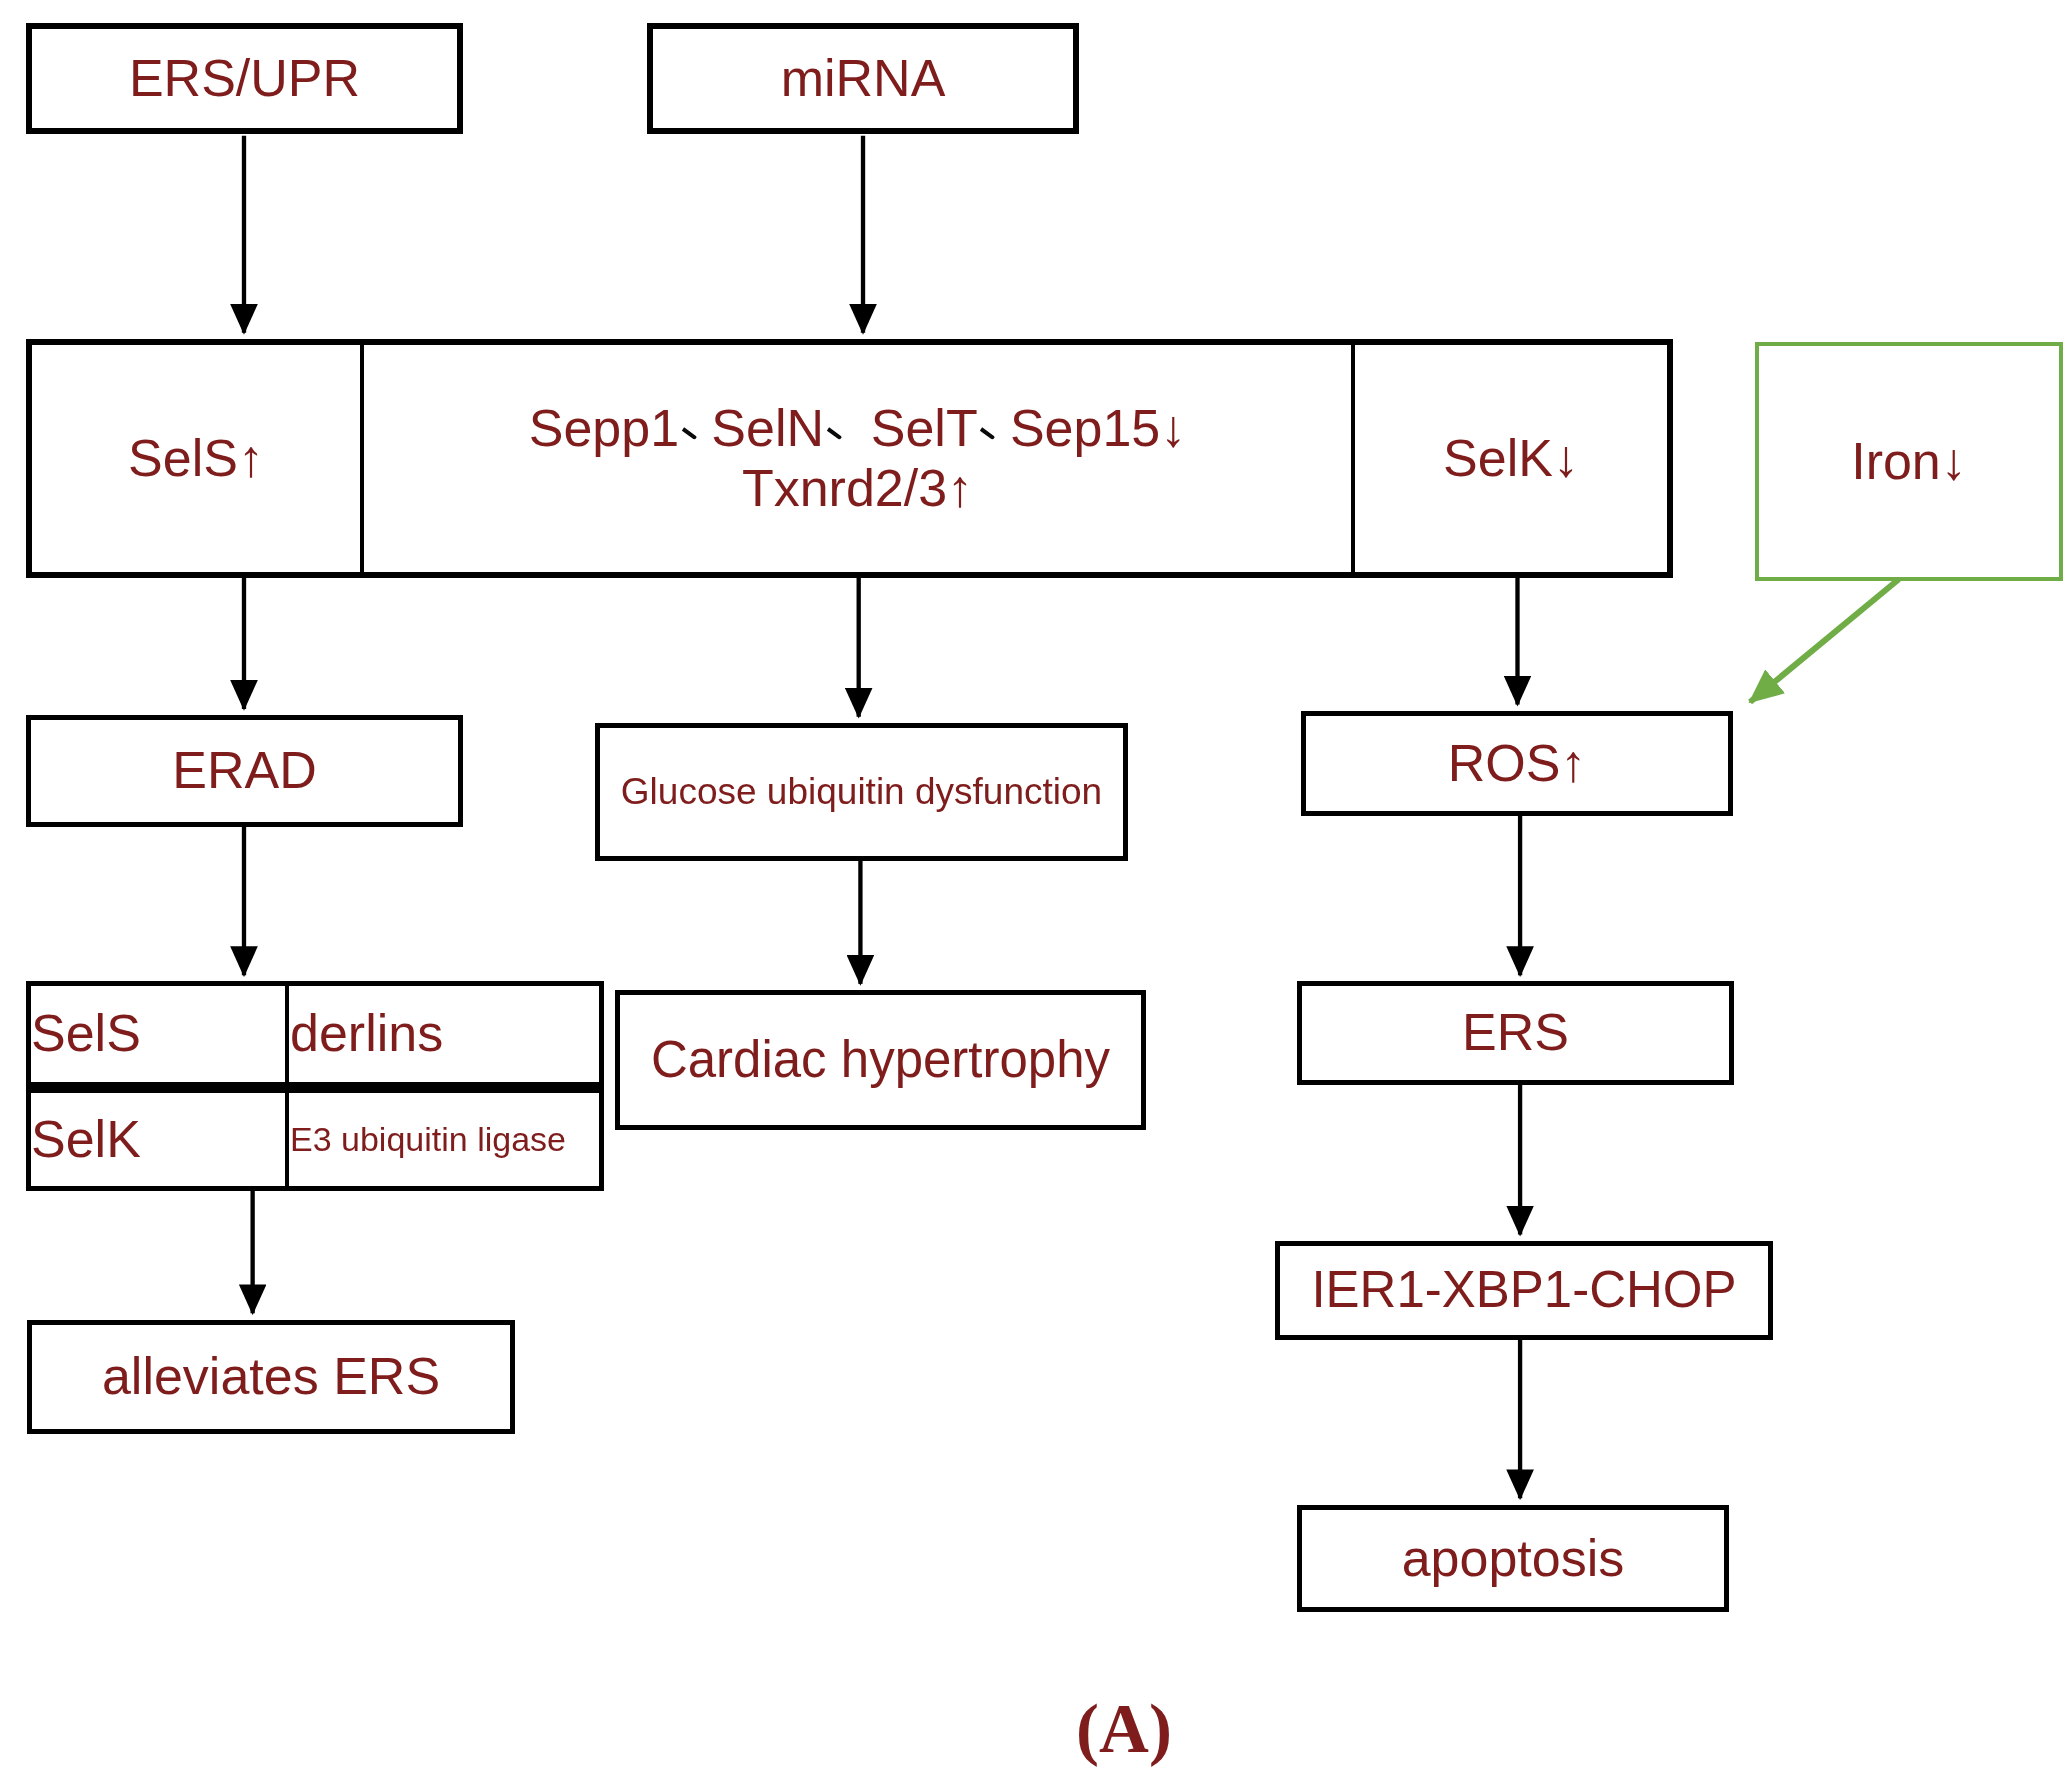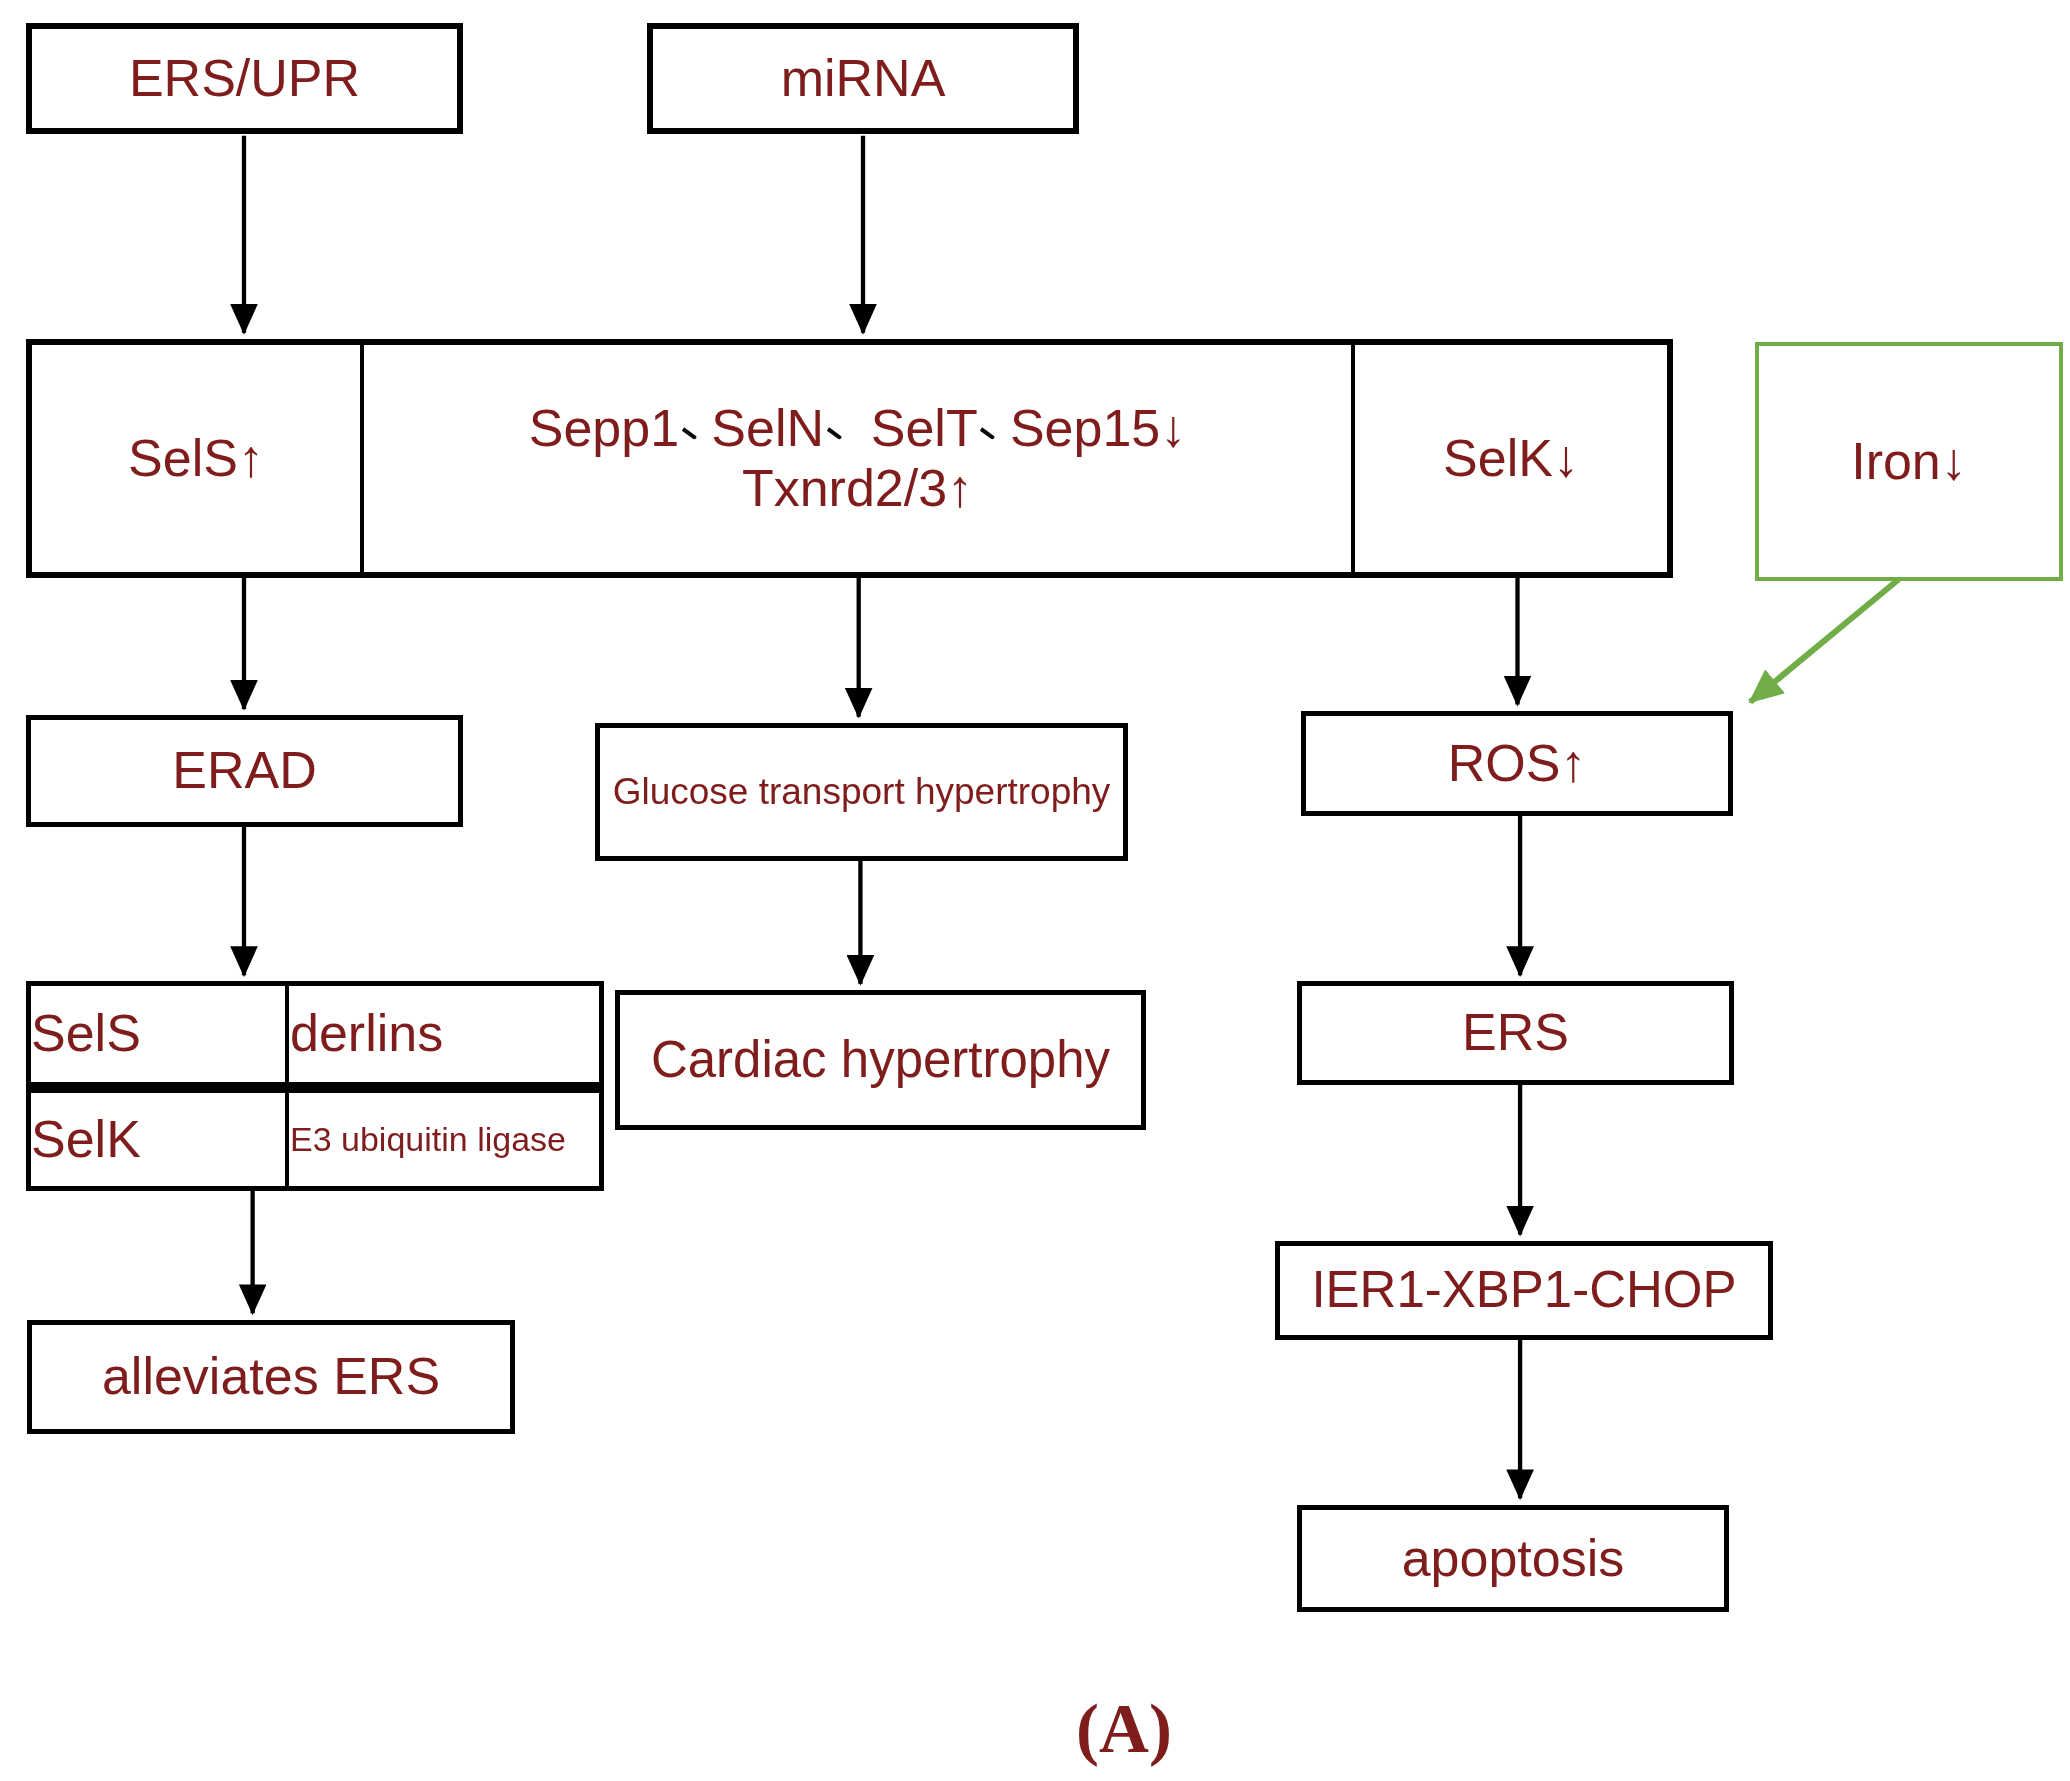--- a/index.html
+++ b/index.html
@@ -113,21 +113,21 @@
 
   <div class="node green" style="left:1755px;top:342px;width:308px;height:239px;">
     <span>Iron↓</span>
   </div>
 
   <div class="node" style="left:26px;top:715px;width:437px;height:112px;">
     <span>ERAD</span>
   </div>
 
   <div class="node" style="left:595px;top:723px;width:533px;height:138px;">
-    <span class="small-label">Glucose transport hypertrophy</span>
+    <span class="small-label">Glucose ubiquitin dysfunction</span>
   </div>
 
   <div class="node" style="left:1301px;top:711px;width:432px;height:105px;">
     <span>ROS↑</span>
   </div>
 
   <div class="node band" style="left:26px;top:981px;width:578px;height:210px;">
     <div class="cell" style="left:0;top:0;width:254px;height:96px;">
       <span>SelS</span>
     </div>

